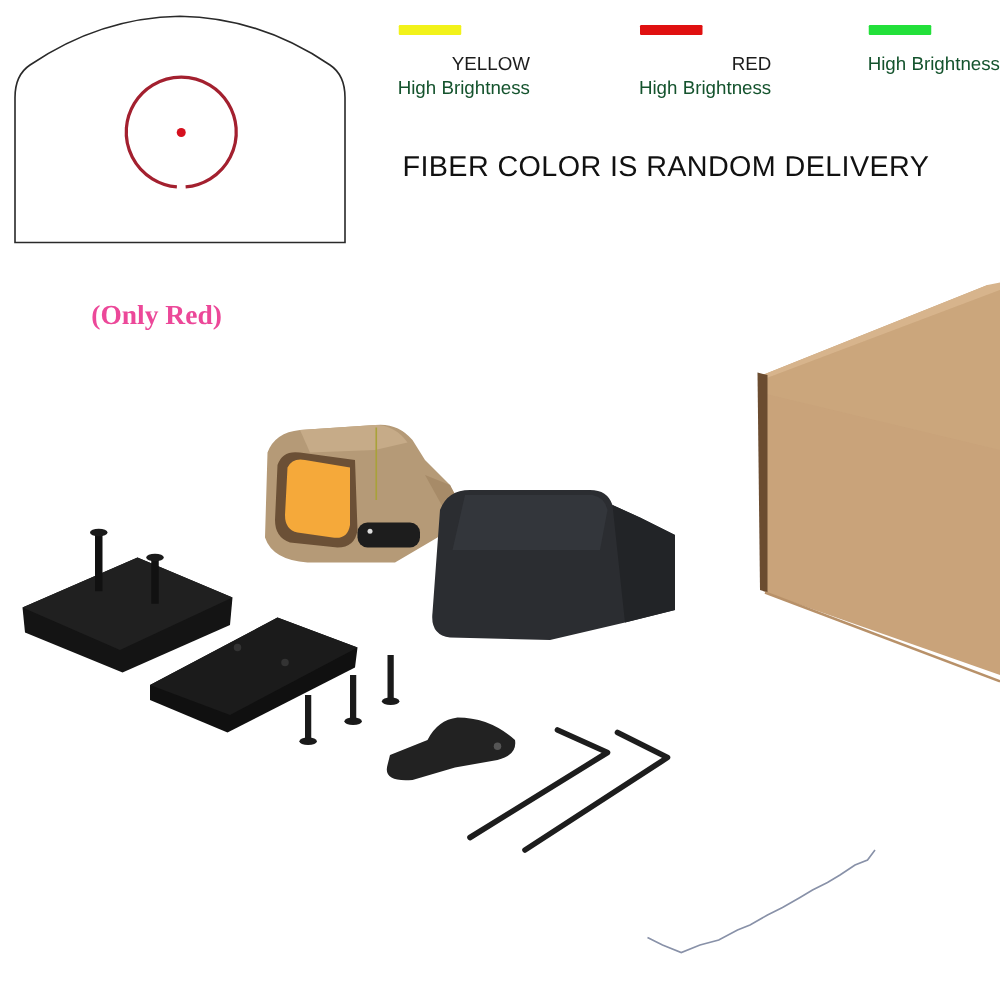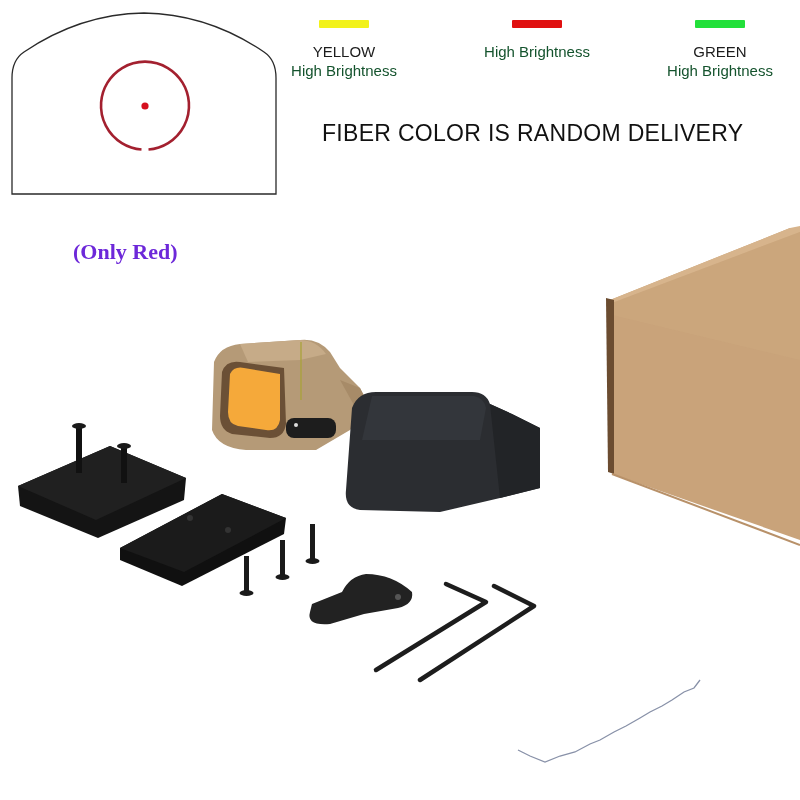--- a/index.html
+++ b/index.html
@@ -4,28 +4,28 @@
   <style>
     html, body { margin: 0; padding: 0; background: #ffffff; }
     body { width: 800px; height: 800px; position: relative; overflow: hidden; font-family: "Liberation Sans", sans-serif; }
     .abs { position: absolute; }
 
     
     .reticle-window { left: 10px; top: 12px; width: 268px; height: 184px; }
     .reticle-window svg { width: 100%; height: 100%; display: block; }
 
     
-    .legend-item { position: absolute; text-align: center; width: 160px; }
+    .legend-item { position: absolute; text-align: right; width: 160px; }
     .legend-swatch { width: 50px; height: 8px; margin: 0 auto 14px auto; border-radius: 1px; }
     .legend-name { font-size: 15px; color: #1c1c1c; line-height: 19px; }
     .legend-desc { font-size: 15px; color: #14532d; line-height: 19px; }
 
     .fiber-note { left: 322px; top: 120px; font-size: 23px; font-weight: normal; color: #111; letter-spacing: 0.3px; white-space: nowrap; }
 
-    .only-red { left: 73px; top: 239px; font-family: "Liberation Serif", serif; font-weight: bold; font-size: 22px; color: #6d28d9; white-space: nowrap; }
+    .only-red { left: 73px; top: 239px; font-family: "Liberation Serif", serif; font-weight: bold; font-size: 22px; color: #ec4899; white-space: nowrap; }
 
     .product-photo { left: 0; top: 215px; width: 800px; height: 585px; }
     .product-photo svg { width: 100%; height: 100%; display: block; }
   </style>
 </head>
 <body>
 
 <div class="abs reticle-window">
   <svg viewBox="0 0 268 184">
     <path d="M2 182 L2 66 Q2 48 14 40 Q70 2 134 1 Q198 2 254 40 Q266 48 266 66 L266 182 Z" fill="#ffffff" stroke="#2a2a2a" stroke-width="1.3"></path>
@@ -36,25 +36,25 @@
   </svg>
 </div>
 
 <div class="legend-item" style="left:264px; top:20px;">
   <div class="legend-swatch" style="background:#f2f21a;"></div>
   <div class="legend-name">YELLOW</div>
   <div class="legend-desc">High Brightness</div>
 </div>
 <div class="legend-item" style="left:457px; top:20px;">
   <div class="legend-swatch" style="background:#e01010;"></div>
+  <div class="legend-name">RED</div>
   <div class="legend-desc">High Brightness</div>
 </div>
 <div class="legend-item" style="left:640px; top:20px;">
   <div class="legend-swatch" style="background:#22e03a;"></div>
-  <div class="legend-name">GREEN</div>
   <div class="legend-desc">High Brightness</div>
 </div>
 
 <div class="abs fiber-note">FIBER COLOR IS RANDOM DELIVERY</div>
 <div class="abs only-red">(Only Red)</div>
 
 <div class="abs product-photo">
   <svg viewBox="0 215 800 585">
 
     <g>

